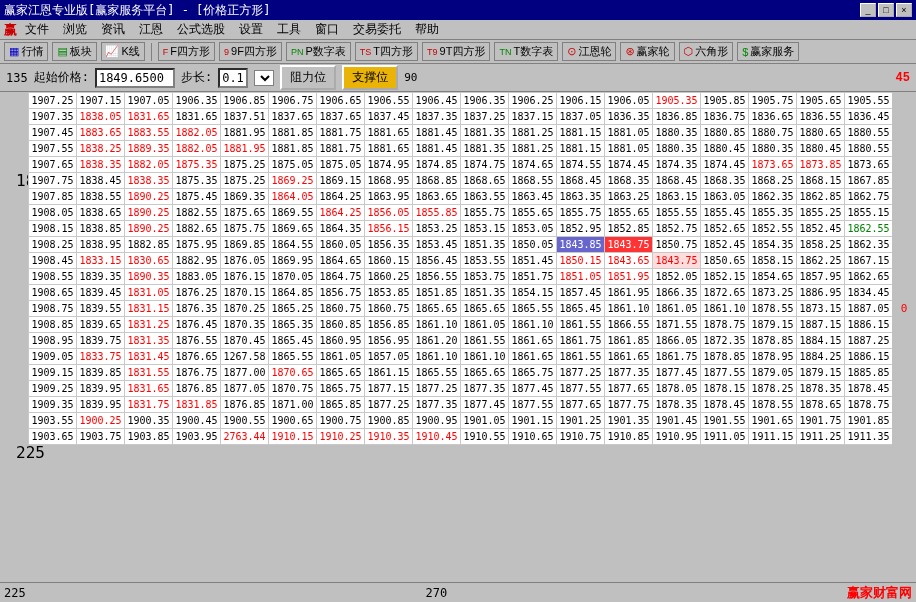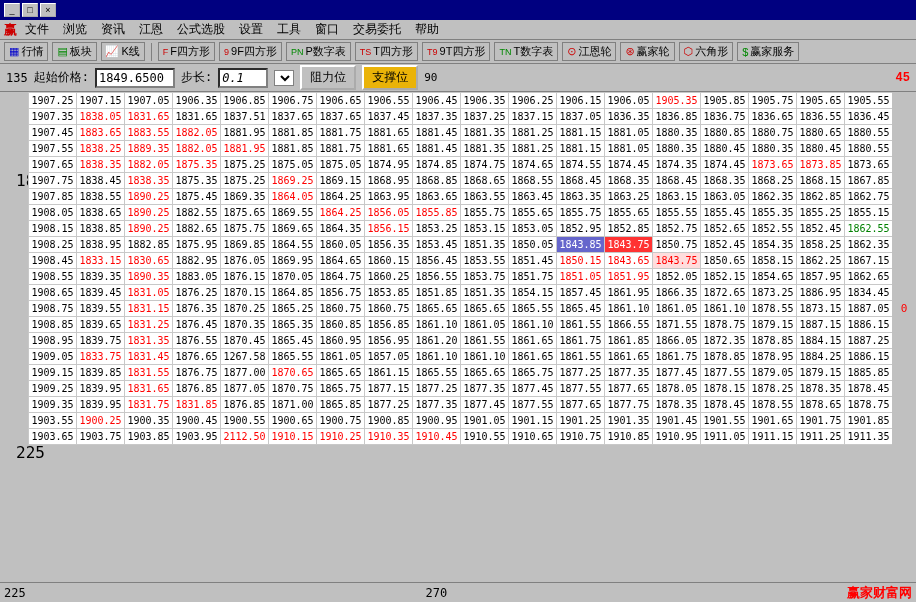--- a/index.html
+++ b/index.html
@@ -45,20 +45,21 @@
     .right-number-row { height: 16px; display: flex; align-items: center; justify-content: center; font-size: 11px; }
     
     .grid-scroll { flex: 1; overflow: hidden; }
     
     table td { font-size: 10px; }
   </style>
 </head>
 <body>
 
 <div id="title-bar">
+  <span>赢家江恩专业版[赢家服务平台] - [价格正方形]</span>
   <div style="display:flex;gap:2px;">
     <button style="background:#c0c0c0;border:1px outset #fff;width:16px;height:14px;font-size:9px;cursor:pointer;">_</button>
     <button style="background:#c0c0c0;border:1px outset #fff;width:16px;height:14px;font-size:9px;cursor:pointer;">□</button>
     <button style="background:#c0c0c0;border:1px outset #fff;width:16px;height:14px;font-size:9px;cursor:pointer;">×</button>
   </div>
 </div>
 
 <div id="menu-bar">
   <span style="color:#cc0000;font-weight:bold;font-size:13px;cursor:pointer;">赢</span>
   <span class="menu-item">文件</span>
@@ -127,21 +128,21 @@
     <span style="color:#008800;">$</span>
     <span>赢家服务</span>
   </button>
 </div>
 
 <div id="controls-bar">
   <span style="font-size:12px;font-weight:normal;">135</span>
   <label>起始价格:</label>
   <input type="text" style="width: 80px;" value="1849.6500">
   <label>步长:</label>
-  <input type="text" style="width: 50px; font-style: italic;" value="0.1">
+  <input type="text" style="width: 30px;" value="0.1">
   <select style="width:20px;"><option>▼</option></select>
   <button class="resist-btn">阻力位</button>
   <button class="support-btn">支撑位</button>
   <span>90</span>
   <span style="font-size:12px;font-weight:bold;margin-left:auto;color:red;font-family:Liberation Mono, monospace;">45</span>
 </div>
 
 <div id="grid-wrapper" style="display:flex;flex-direction:column;height:calc(602px - 20px - 20px - 24px - 28px - 20px);overflow:hidden;">
   <div id="main-content" style="display:flex;flex:1;overflow:hidden;">
 
@@ -592,21 +593,21 @@
               <td>1901.55</td>
               <td>1901.65</td>
               <td>1901.75</td>
               <td>1901.85</td>
             </tr>
             <tr>
               <td>1903.65</td>
               <td>1903.75</td>
               <td>1903.85</td>
               <td>1903.95</td>
-              <td style="color: red;">2112.50</td>
+              <td style="color: red;">2763.44</td>
               <td style="color: red;">1910.15</td>
               <td style="color: red;">1910.25</td>
               <td style="color: red;">1910.35</td>
               <td style="color: red;">1910.45</td>
               <td>1910.55</td>
               <td>1910.65</td>
               <td>1910.75</td>
               <td>1910.85</td>
               <td>1910.95</td>
               <td>1911.05</td>

